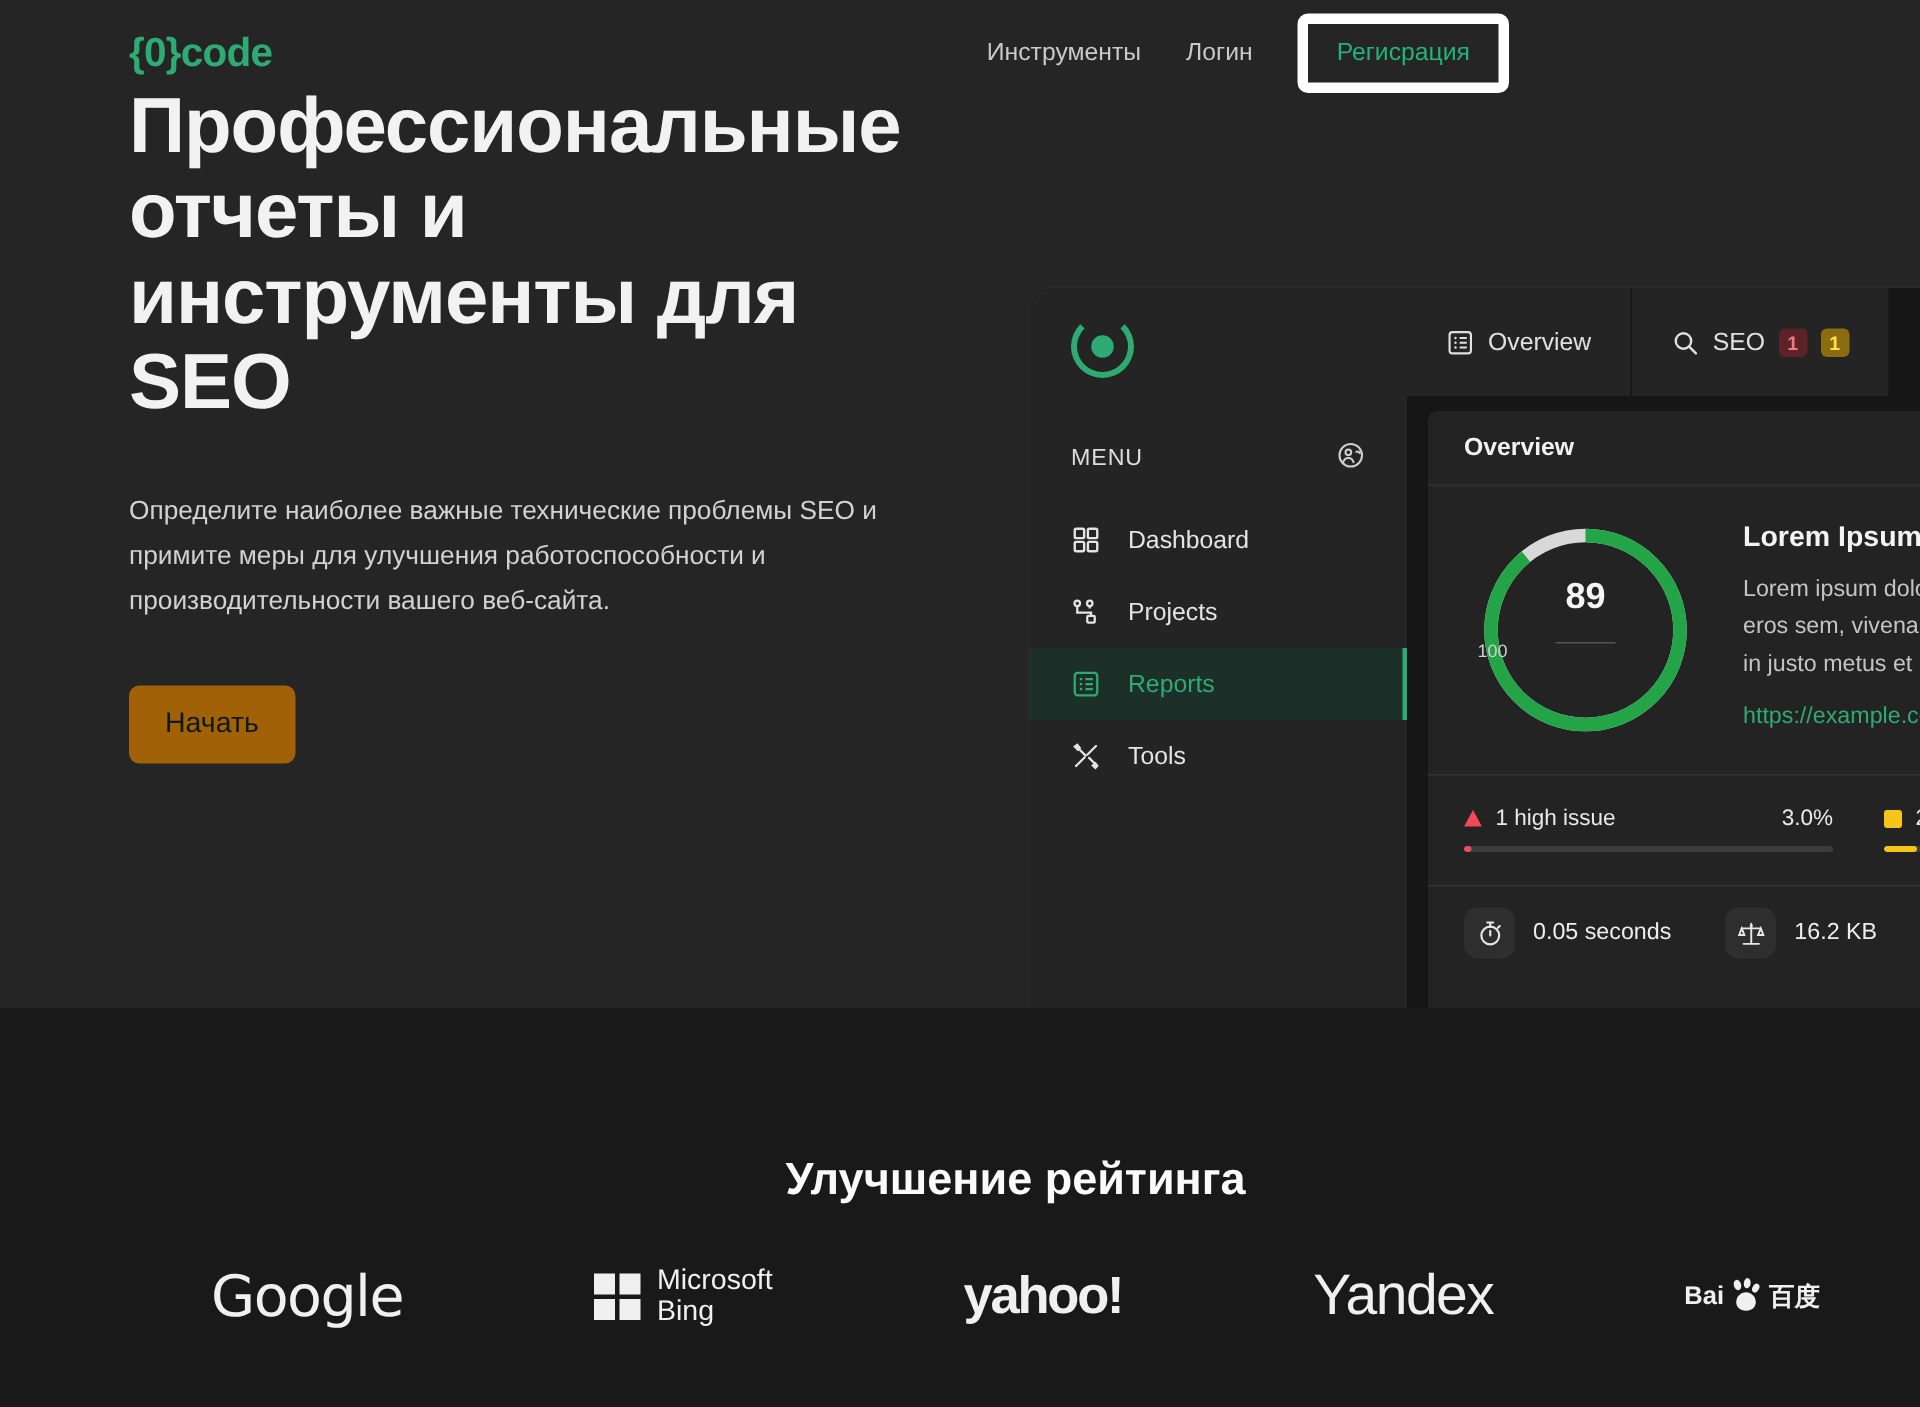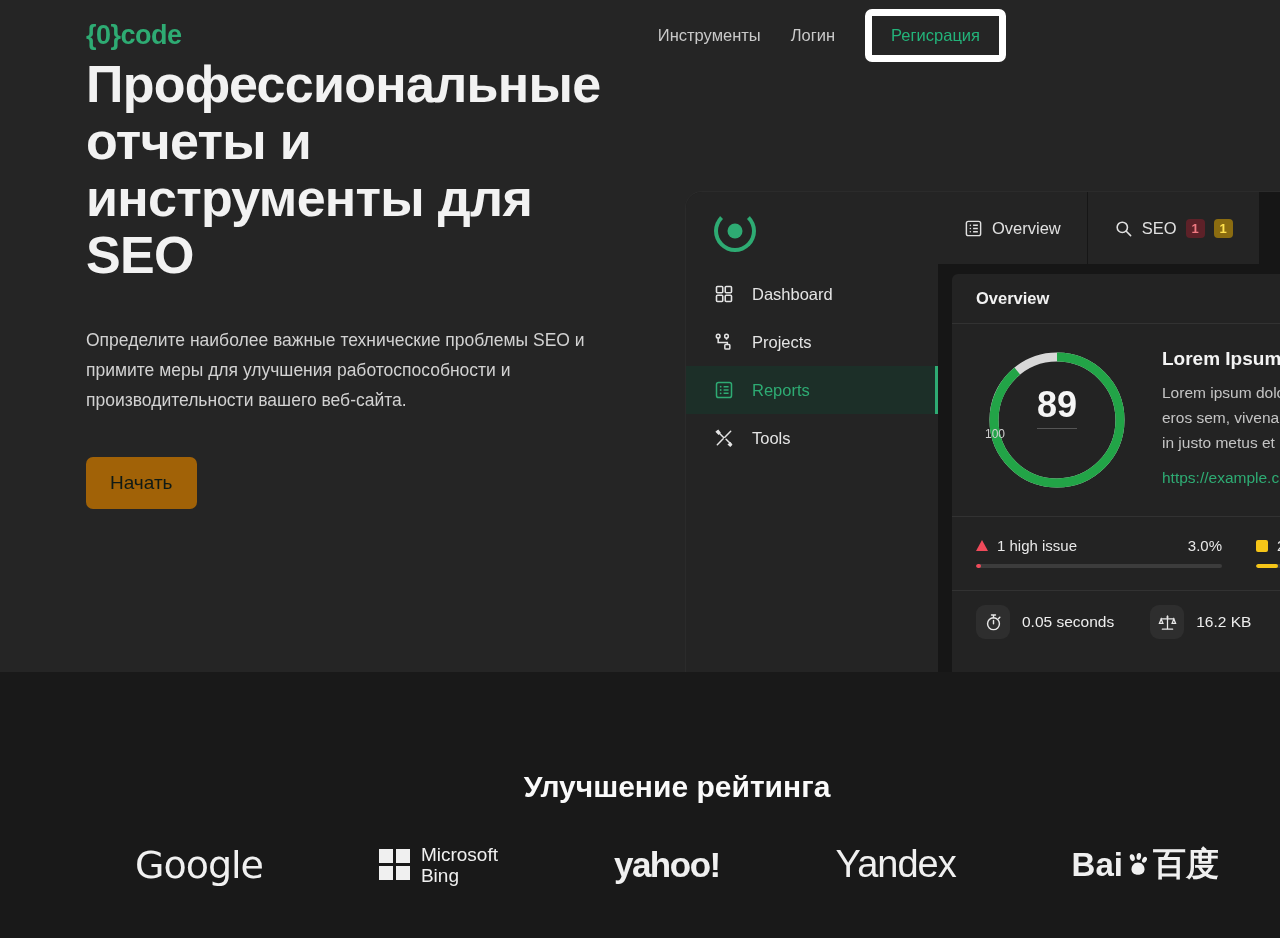--- a/index.html
+++ b/index.html
@@ -196,21 +196,21 @@
     flex: 0 0 210px;
     display: flex; align-items: center; justify-content: center;
   }
   .gauge {
     position: relative; width: 144px; height: 144px;
   }
   .gauge svg { display: block; }
   .gauge-num {
     position: absolute; left: 0; right: 0; top: 36px;
     text-align: center;
-    color: #f5f5f5; font-size: 36px; font-weight: bold;
+    color: #f5f5f5; font-size: 24px; font-weight: bold;
   }
   .gauge-div {
     position: absolute; left: 50%; top: 80px;
     transform: translateX(-50%);
     width: 40px; height: 1px; background: #555;
   }
   .gauge-max {
     position: absolute; left: 0; right: 0; top: 79px;
     text-align: left;
     color: #cfcfcf; font-size: 12px;
@@ -300,21 +300,21 @@
   .brand-google { font-size: 38px; letter-spacing: -1px; font-family: "DejaVu Sans", sans-serif; }
   .brand-bing { display: flex; align-items: center; gap: 11px; }
   .bing-grid {
     display: grid; grid-template-columns: 14px 14px;
     grid-template-rows: 14px 14px; gap: 3px;
   }
   .bing-grid i { background: #f0f0f0; display: block; }
   .bing-txt { line-height: 21px; font-size: 19px; text-align: left; font-weight: normal; }
   .brand-yahoo { font-size: 35px; font-weight: bold; letter-spacing: -1.5px; }
   .brand-yandex { font-size: 38px; letter-spacing: -1px; }
-  .brand-baidu { display: flex; align-items: center; gap: 2px; font-size: 33px; font-weight: bold; }
+  .brand-baidu { display: flex; align-items: center; gap: 2px; font-size: 17px; font-weight: bold; }
   .paw { width: 26px; height: 26px; }
 </style>
 </head>
 <body>
 
 <div class="page">
 
   <section class="hero">
 
     <nav class="topnav">
@@ -330,20 +330,31 @@
       <h1 class="hero-title">Профессиональные отчеты и инструменты для SEO</h1>
       <p class="hero-sub">Определите наиболее важные технические проблемы SEO и примите меры для улучшения работоспособности и производительности вашего веб-сайта.</p>
       <button class="hero-cta">Начать</button>
     </div>
 
     <div class="dash">
 
       <aside class="dash-side">
         <div class="dash-logo"></div>
 
+        <div class="menu-head">
+          <span class="menu-label">MENU</span>
+          <span class="menu-avatar">
+            <svg width="19" height="19" viewBox="0 0 24 24" fill="none" stroke="#cfcfcf" stroke-width="1.7">
+              <circle cx="12" cy="12" r="9.5"></circle>
+              <circle cx="10" cy="9.5" r="2.4"></circle>
+              <path d="M5.5 18.5c.6-2.8 2.4-4.2 4.5-4.2s3.9 1.4 4.5 4.2"></path>
+              <path d="M16 9h3.5M19.5 9v2"></path>
+            </svg>
+          </span>
+        </div>
 
         <div class="nav-items">
 
           <div class="nav-item">
             <span class="nav-ico">
               <svg width="20" height="20" viewBox="0 0 24 24" fill="none" stroke="#e4e4e4" stroke-width="1.9">
                 <rect x="3" y="3" width="7.5" height="7.5" rx="1.2"></rect>
                 <rect x="13.5" y="3" width="7.5" height="7.5" rx="1.2"></rect>
                 <rect x="3" y="13.5" width="7.5" height="7.5" rx="1.2"></rect>
                 <rect x="13.5" y="13.5" width="7.5" height="7.5" rx="1.2"></rect>

